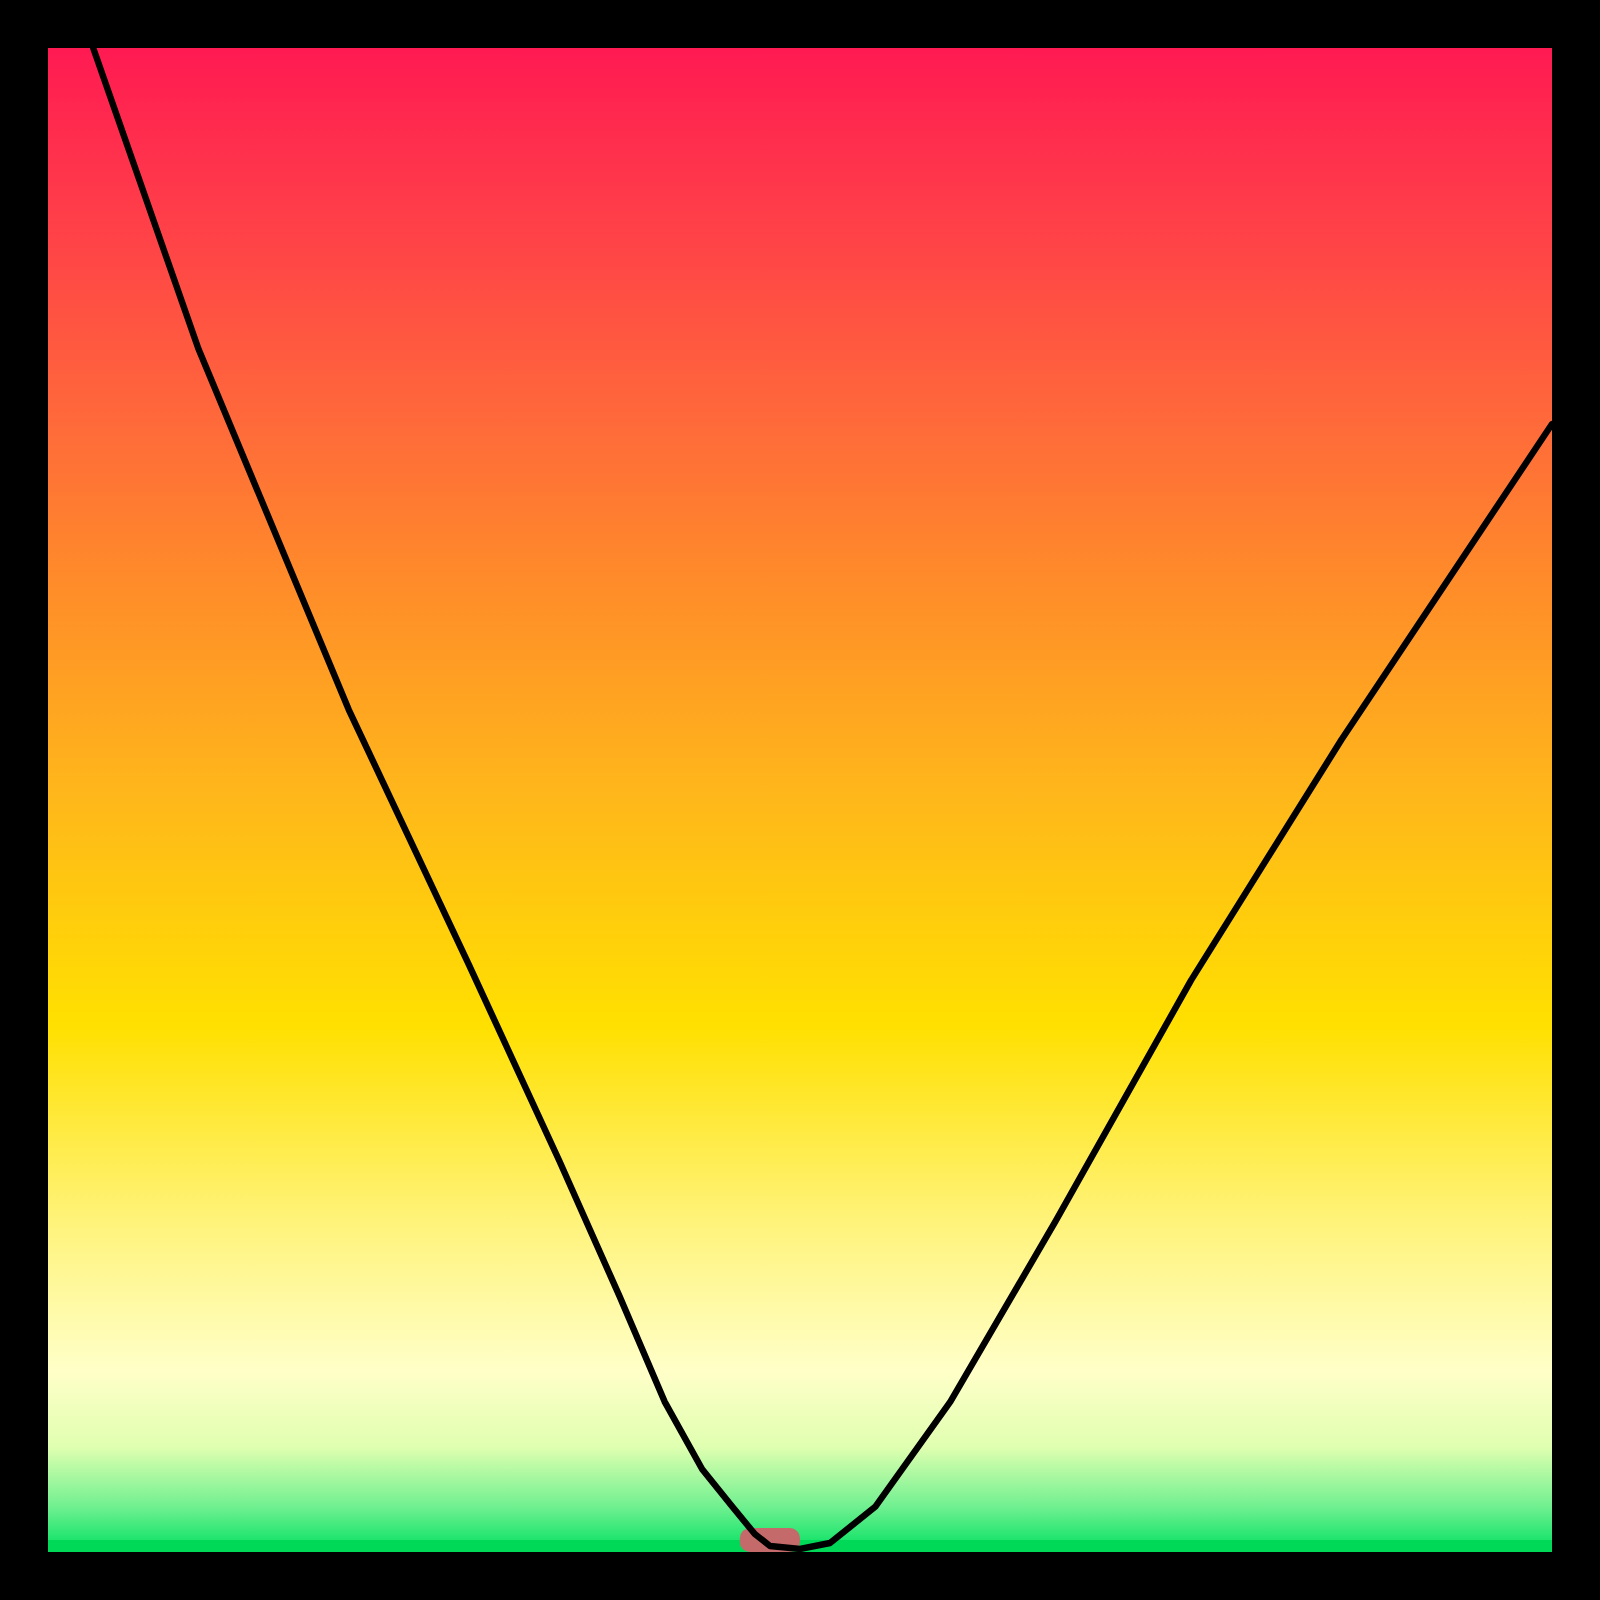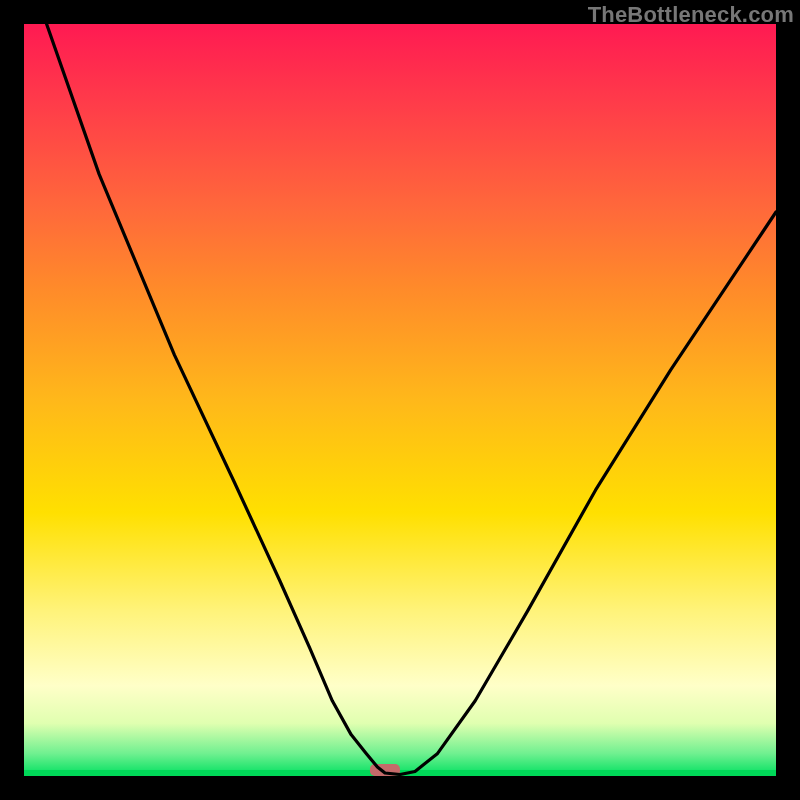--- a/index.html
+++ b/index.html
@@ -61,14 +61,13 @@
 <div class="frame">
   <div class="plot">
     <svg class="curve" width="752" height="752" viewBox="0 0 752 752" preserveAspectRatio="none">
       <g id="svg-content">
           <rect x="0" y="746" width="752" height="6" fill="#00d858"></rect>
           <rect x="345.92" y="740" width="30.079999999999984" height="12" rx="5" fill="#c56a6a"></rect>
           <path d="M22.6 0.0 L75.2 150.4 L150.4 330.9 L210.6 458.7 L255.7 556.5 L285.8 624.2 L308.3 676.8 L327.1 710.6 L342.2 729.4 L353.4 743.0 L361.0 749.0 L376.0 750.5 L391.0 747.5 L413.6 729.4 L451.2 676.8 L503.8 586.6 L571.5 466.2 L646.7 345.9 L752.0 188.0" fill="none" stroke="#000" stroke-width="3.2" stroke-linejoin="round" stroke-linecap="round"></path>
         </g>
     </svg>
   </div>
-  <div class="watermark">TheBottleneck.com</div>
 </div>
 
 </body></html>

